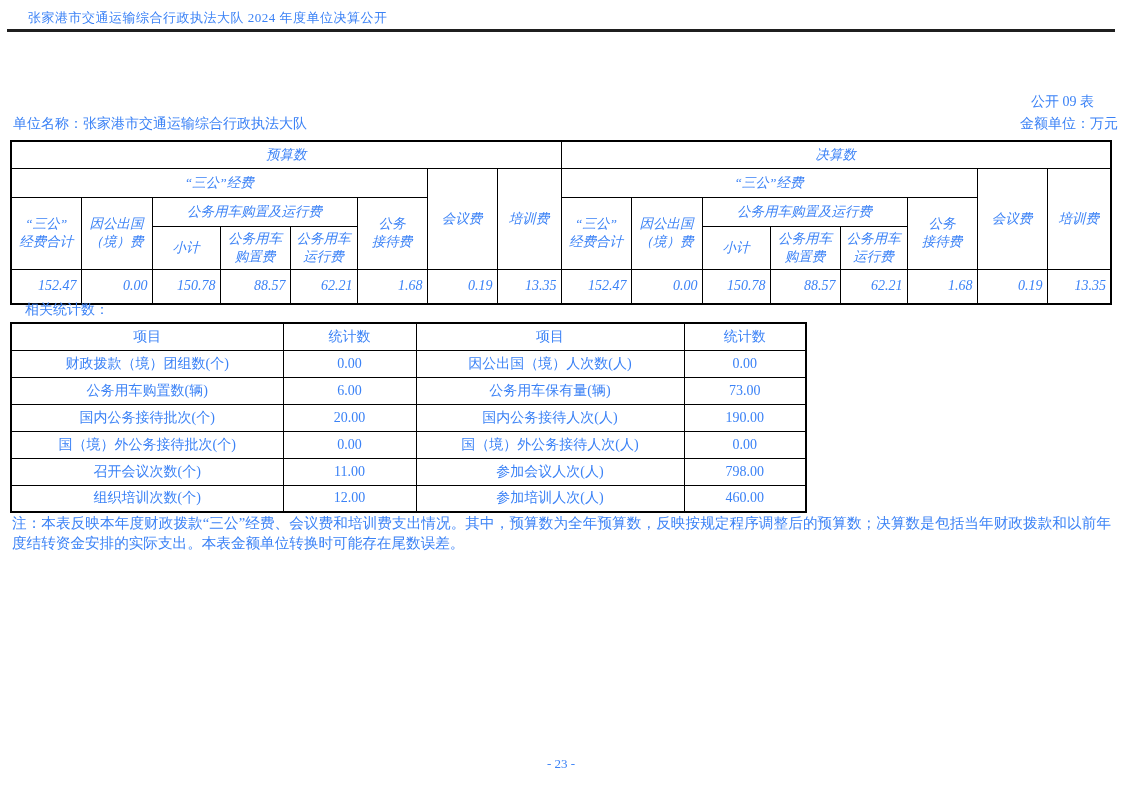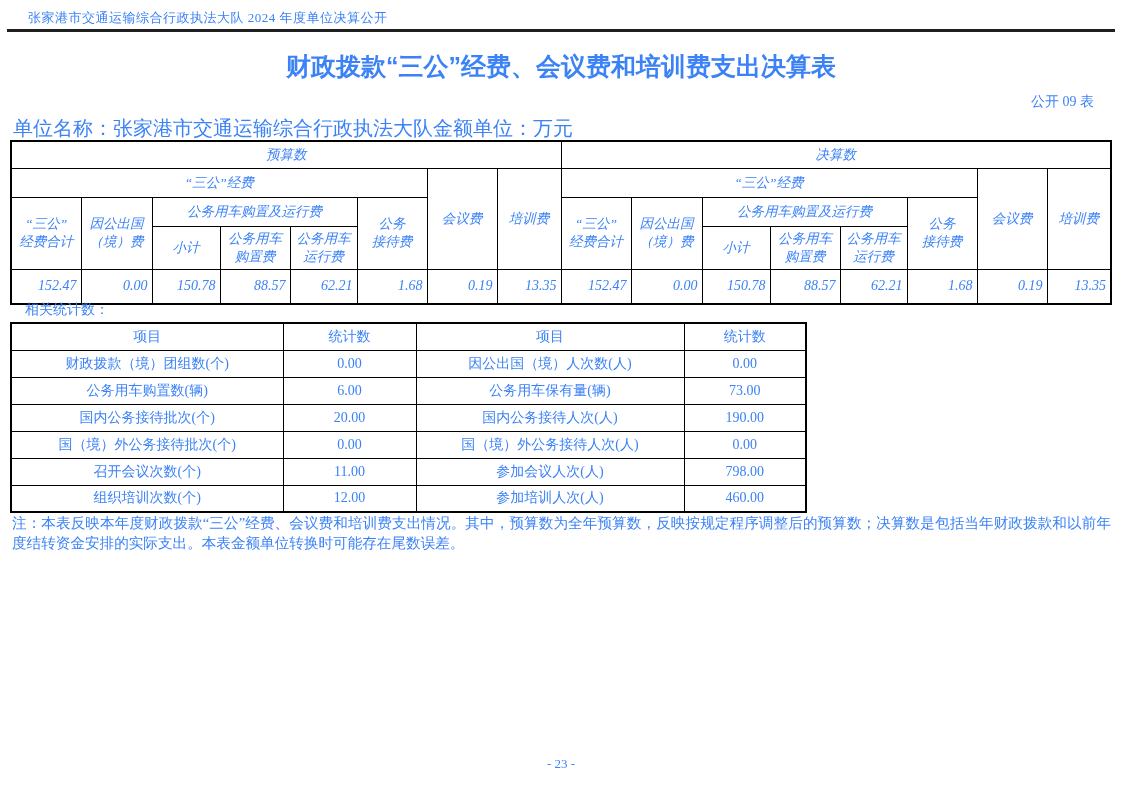--- a/index.html
+++ b/index.html
@@ -12,21 +12,21 @@
   .doc-header { position:absolute; left:28px; top:9px; font-size:13px; letter-spacing:.5px; }
   .header-rule { position:absolute; left:7px; right:7px; top:29px; height:3px; background:#1f1f1f; }
   .page-title {
     position:absolute; left:0; right:0; top:50px; text-align:center;
     font-size:25px; font-weight:bold;
     font-family:"Liberation Sans","DejaVu Sans",sans-serif;
   }
   .table-code { position:absolute; right:28px; top:93px; font-size:14px; }
   .meta-row {
     position:absolute; left:13px; right:4px; top:115px;
-    display:flex; justify-content:flex-start; font-size:20px;
+    display:flex; justify-content:space-between; font-size:14px;
   }
   table { border-collapse:collapse; table-layout:fixed; }
   .main-table {
     position:absolute; left:10px; top:140px; width:1100px;
     font-size:13.5px; border:2px solid #000;
   }
   .main-table th, .main-table td {
     border:1px solid #000; text-align:center; vertical-align:middle;
     font-weight:normal; line-height:1.3; padding:0 2px; overflow:hidden;font-style:italic;
   }
@@ -50,21 +50,20 @@
   .page-footer { position:absolute; left:0; right:0; top:756px; text-align:center; font-size:13px; }
 </style>
 </head>
 <body>
 
 <div class="page">
 
   <div class="doc-header">张家港市交通运输综合行政执法大队 2024 年度单位决算公开</div>
   <div class="header-rule"></div>
 
-  <div class="page-title">财政拨款“三公”经费、会议费和培训费支出决算表</div>
 
   <div class="table-code">公开 09 表</div>
 
   <div class="meta-row">
     <div><span>单位名称：</span><span>张家港市交通运输综合行政执法大队</span></div>
     <div>金额单位：万元</div>
   </div>
 
   <table class="main-table">
     <colgroup>

